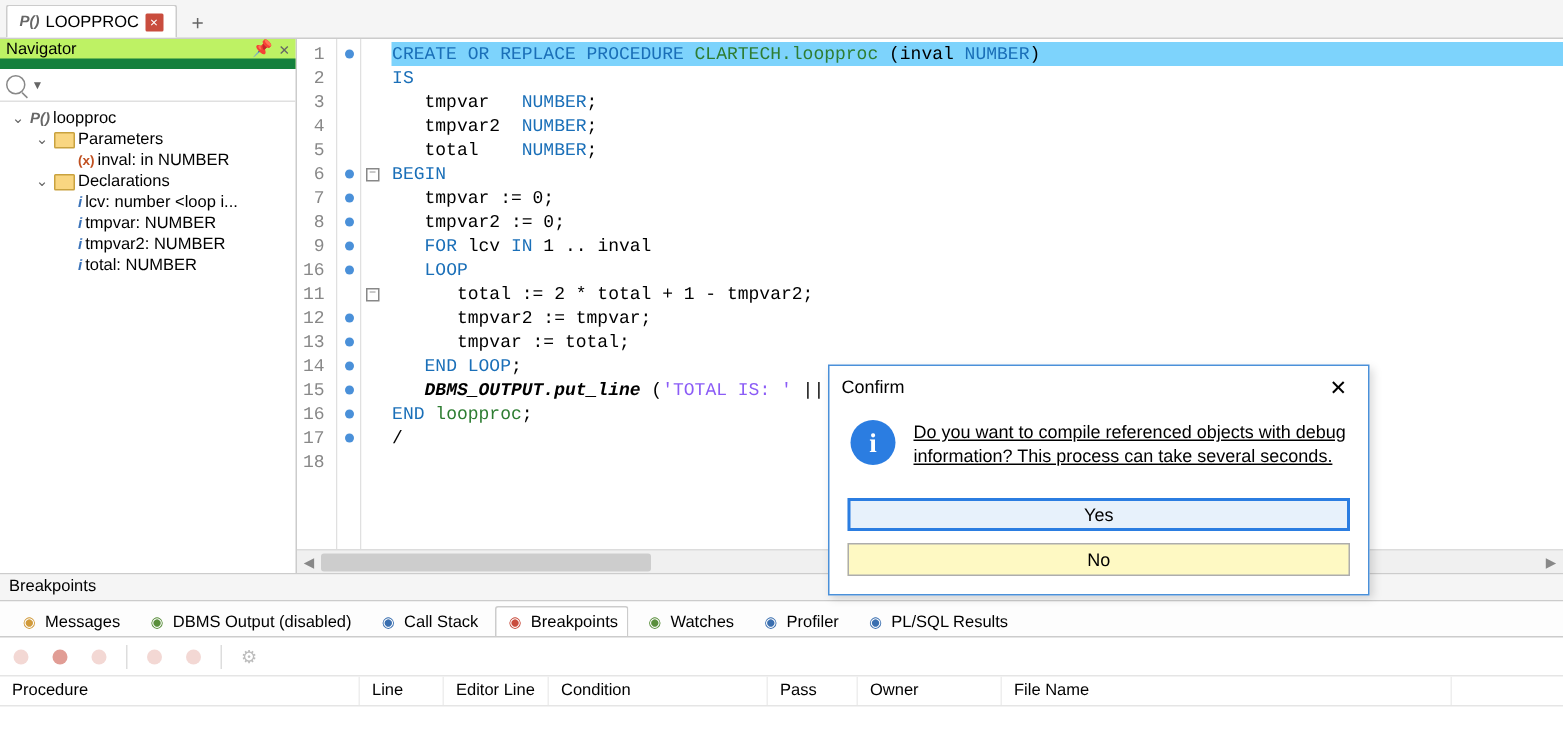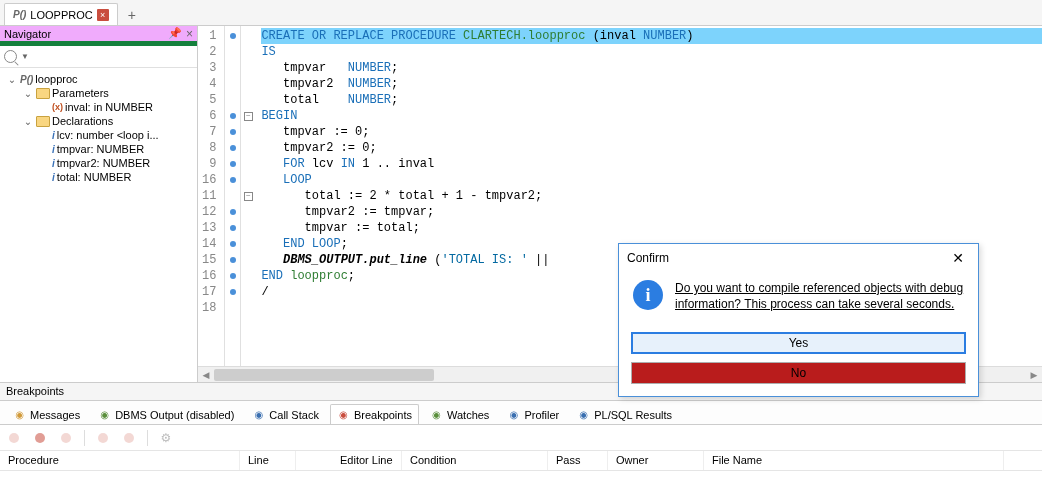--- a/index.html
+++ b/index.html
@@ -10,21 +10,21 @@
 .tab { display: flex; align-items: center; padding: 4px 8px; background: #fff; border: 1px solid #ccc; border-bottom: none; border-radius: 2px 2px 0 0; margin-right: 2px; gap: 4px; height: 22px; }
 .tab .icon { font-style: italic; font-weight: bold; color: #666; font-size: 10px; }
 .tab .close { background: #c94d3e; color: #fff; width: 12px; height: 12px; display: flex; align-items: center; justify-content: center; font-size: 9px; border-radius: 1px; cursor: pointer; }
 .new-tab { padding: 2px 8px; font-size: 14px; color: #666; cursor: pointer; }
 
 
 .main-split { display: flex; height: 356px; }
 
 
 .navigator { width: 198px; border-right: 1px solid #ccc; display: flex; flex-direction: column; background: #fff; }
-.nav-header { height: 20px; border-bottom: 5px solid #15803d; background: #f0abfc; display: flex; align-items: center; padding: 0 4px; justify-content: space-between; text-align: right; }
+.nav-header { height: 20px; border-bottom: 7px solid #15803d; background: #bef264; display: flex; align-items: center; padding: 0 4px; justify-content: space-between; text-align: right; }
 .nav-header-right { display: flex; gap: 4px; align-items: center; }
 .pin-icon { font-size: 11px; cursor: pointer; }
 .close-icon { font-size: 12px; cursor: pointer; color: #666; }
 .nav-toolbar { height: 22px; border-bottom: 1px solid #e0e0e0; display: flex; align-items: center; padding-left: 4px; gap: 4px; }
 .search-ico { width: 13px; height: 13px; border: 1px solid #888; border-radius: 50%; position: relative; }
 .search-ico::after { content: ''; position: absolute; width: 5px; height: 1px; background: #888; bottom: -2px; right: -3px; transform: rotate(45deg); }
 .drop { font-size: 8px; color: #666; }
 .nav-tree { flex: 1; padding: 4px 0; overflow: auto; }
 .tree-node { display: flex; align-items: center; padding: 1px 0 1px 6px; gap: 2px; white-space: nowrap; cursor: pointer; }
 .expander { width: 12px; font-size: 10px; color: #666; text-align: center; }
@@ -46,21 +46,21 @@
 .blue-dot { width: 6px; height: 6px; background: #4a90d9; border-radius: 50%; }
 .fold-col { width: 14px; background: #fff; padding-top: 2px; }
 .fold-col .fc { height: 16px; display: flex; align-items: center; justify-content: center; color: #888; font-size: 9px; }
 .fold-box { width: 9px; height: 9px; border: 1px solid #888; display: flex; align-items: center; justify-content: center; font-size: 8px; line-height: 1; }
 .code-lines { flex: 1; padding: 2px 0 2px 6px; background: #fff; }
 .code-lines .cl { height: 16px; line-height: 16px; white-space: pre; }
 .cl.hl { background: #7dd3fc; }
 .kw { color: #1a6fb8; }
 .typ { color: #1a6fb8; }
 .ident { color: #2e7d32; }
-.str { color: #0369a1; }
+.str { color: #8b5cf6; }
 .func { font-style: italic; font-weight: bold; }
 .sb-track { height: 16px; background: #f0f0f0; border-top: 1px solid #dcdcdc; display: flex; align-items: center; }
 .sb-arrow { width: 16px; height: 16px; display: flex; align-items: center; justify-content: center; color: #888; font-size: 9px; }
 .sb-thumb { height: 12px; background: #cdcdcd; border-radius: 2px; }
 
 
 .bp-panel { border-top: 1px solid #ccc; }
 .bp-title { height: 18px; background: #f5f5f5; border-bottom: 1px solid #ccc; padding: 2px 6px; }
 .tabstrip { height: 24px; border-bottom: 1px solid #ccc; display: flex; align-items: flex-end; padding-left: 6px; gap: 4px; background: #fdfdfd; }
 .btab { display: flex; align-items: center; gap: 4px; padding: 3px 6px; border: 1px solid transparent; border-bottom: none; cursor: pointer; font-size: 11px; }
@@ -77,28 +77,28 @@
 .tb-btn { width: 16px; height: 16px; display: flex; align-items: center; justify-content: center; cursor: pointer; opacity: .55; }
 .tb-divider { width: 1px; height: 16px; background: #ddd; }
 .red-dot { width: 10px; height: 10px; background: #c94d3e; border-radius: 50%; }
 .red-dot.dim { opacity: .4; }
 .gear { font-size: 12px; color: #888; }
 .bp-headers { display: flex; height: 20px; border-bottom: 1px solid #e5e5e5; font-size: 11px; }
 .bp-col { padding: 3px 8px; border-right: 1px solid #eee; }
 .bp-body { height: 22px; }
 
 
-.dialog { position: absolute; top: 243px; left: 618px; width: 361px; background: #fff; border: 1px solid #4a90d9; box-shadow: 2px 2px 6px rgba(0,0,0,.15); }
+.dialog { position: absolute; top: 243px; left: 552px; width: 361px; background: #fff; border: 1px solid #4a90d9; box-shadow: 2px 2px 6px rgba(0,0,0,.15); }
 .dialog-title { height: 28px; display: flex; align-items: center; justify-content: space-between; padding: 0 8px; font-size: 12px; }
 .dialog-close { font-size: 14px; cursor: pointer; padding: 2px 6px; }
 .dialog-body { display: flex; padding: 8px 14px 14px 14px; gap: 12px; align-items: flex-start; }
 .info-ico { width: 30px; height: 30px; background: #2b7de1; border-radius: 50%; color: #fff; display: flex; align-items: center; justify-content: center; font-size: 18px; font-weight: bold; font-family: Georgia, serif; flex-shrink: 0; }
 .dialog-text { font-size: 12px; line-height: 1.35; text-decoration: underline; }
 .dialog-buttons { display: flex; justify-content: flex-end; gap: 8px; padding: 6px 12px 12px; flex-direction: column; }
-.dlg-btn { min-width: 68px; height: 22px; border: 1px solid #adadad; background: #b91c1c; font-size: 12px; cursor: pointer; }
+.dlg-btn { min-width: 68px; height: 22px; border: 1px solid #adadad; background: #fef9c3; font-size: 12px; cursor: pointer; }
 .dlg-btn.primary { border: 2px solid #2b7de1; background: #e7f1fb; }
 </style>
 </head>
 <body>
 
 <div class="tab-bar">
   <div class="tab">
     <span class="icon">P()</span>
     <span>LOOPPROC</span>
     <span class="close">×</span>
@@ -331,21 +331,21 @@
       </span>
     <span class="tb-btn">
         <span class="red-dot dim"></span>
       </span>
     <span class="tb-divider"></span>
     <span class="tb-btn gear">⚙</span>
   </div>
   <div class="bp-headers" id="bpheaders">
       <div class="bp-col" style="width: 240px;">Procedure</div>
       <div class="bp-col" style="width: 56px;">Line</div>
-      <div class="bp-col" style="width: 70px; margin-left: 36px;">Editor Line</div>
+      <div class="bp-col" style="width: 70px;">Editor Line</div>
       <div class="bp-col" style="width: 146px;">Condition</div>
       <div class="bp-col" style="width: 60px;">Pass</div>
       <div class="bp-col" style="width: 96px;">Owner</div>
       <div class="bp-col" style="width: 300px;">File Name</div>
     </div>
   <div class="bp-body"></div>
 </div>
 
 <div class="dialog">
   <div class="dialog-title">

